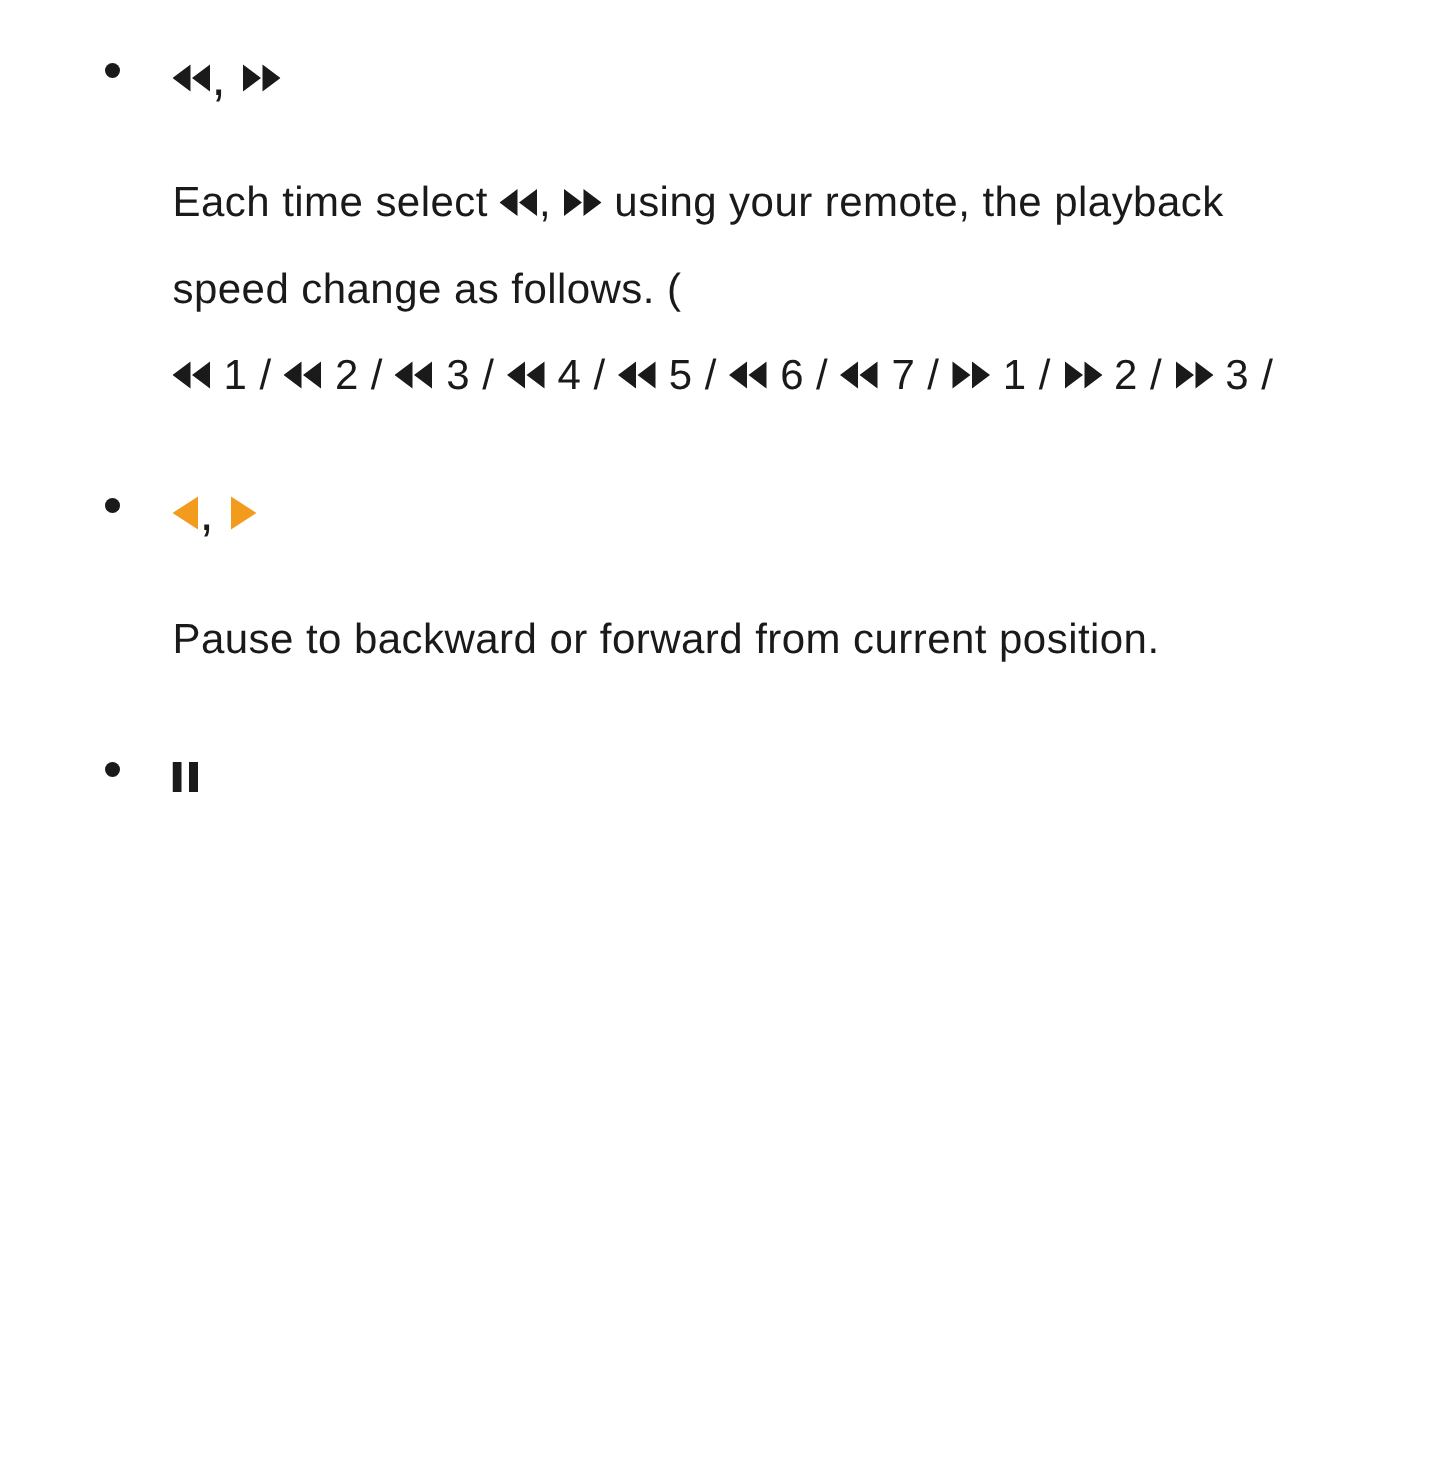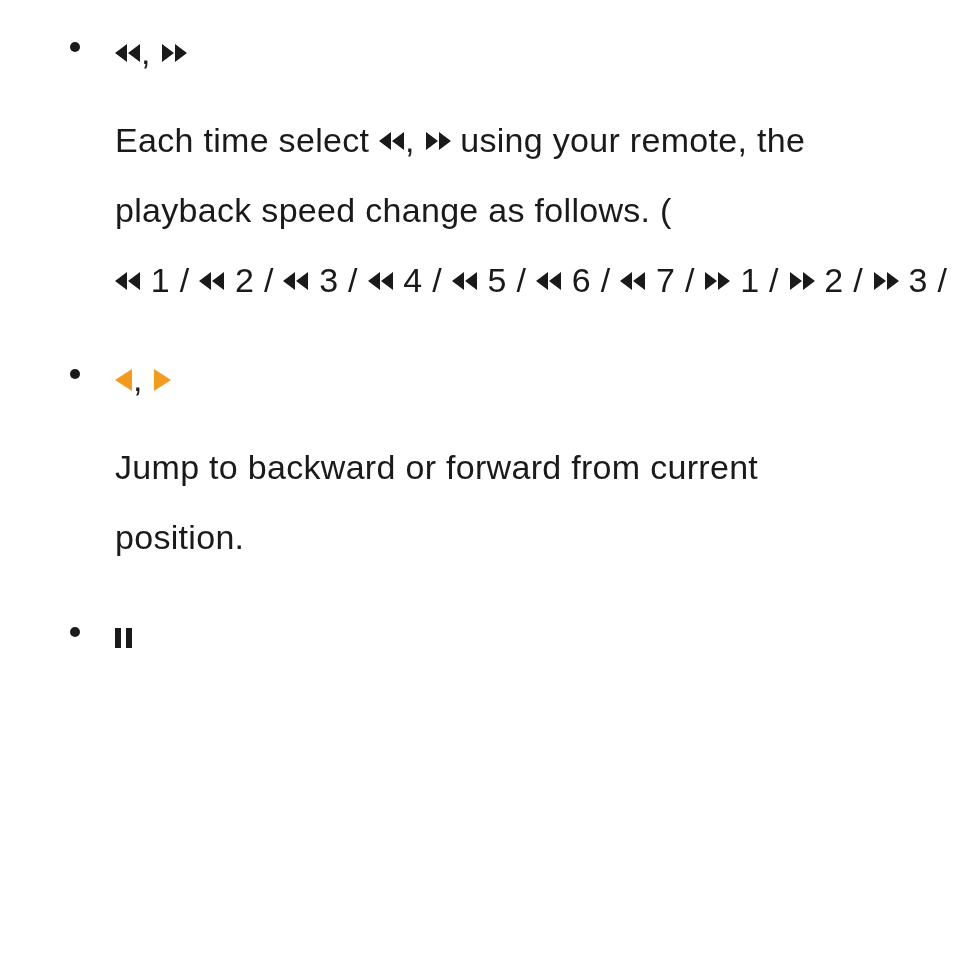--- a/index.html
+++ b/index.html
@@ -31,21 +31,21 @@
     .bullet-header {
       margin-left: 45px;
       font-size: 34px;
       line-height: 1.3;
       font-weight: 400;
       letter-spacing: 0.5px;
     }
     .bullet-body {
       margin-left: 45px;
       margin-top: 32px;
-      font-size: 34px;
+      font-size: 28px;
       line-height: 2.05;
       font-weight: 400;
       letter-spacing: 0.3px;
     }
     .icon-wrap {
       display: inline-flex;
       align-items: center;
       vertical-align: middle;
       position: relative;
       top: -2px;
@@ -136,21 +136,21 @@
       <svg width="18" height="24" viewBox="0 0 18 24">
           <path class="orange-tri" d="M0 12 L17 1 L17 23 Z"></path>
         </svg>
     </span><span>, </span><span class="icon-wrap">
       <svg width="18" height="24" viewBox="0 0 18 24">
           <path class="orange-tri" d="M1 1 L18 12 L1 23 Z"></path>
         </svg>
     </span>
   </div>
   <div class="bullet-body">
-    <span>Jump to backward or forward from current position.</span>
+    <span>Pause to backward or forward from current position.</span>
   </div>
 </div>
 
 <div class="bullet-item" style="margin-bottom:0">
   <div class="bullet-dot"></div>
   <div class="bullet-header">
     <span class="icon-wrap">
       <svg width="17" height="24" viewBox="0 0 17 24">
           <rect x="0" y="2" width="6" height="20" fill="#1a1a1a"></rect>
           <rect x="11" y="2" width="6" height="20" fill="#1a1a1a"></rect>

